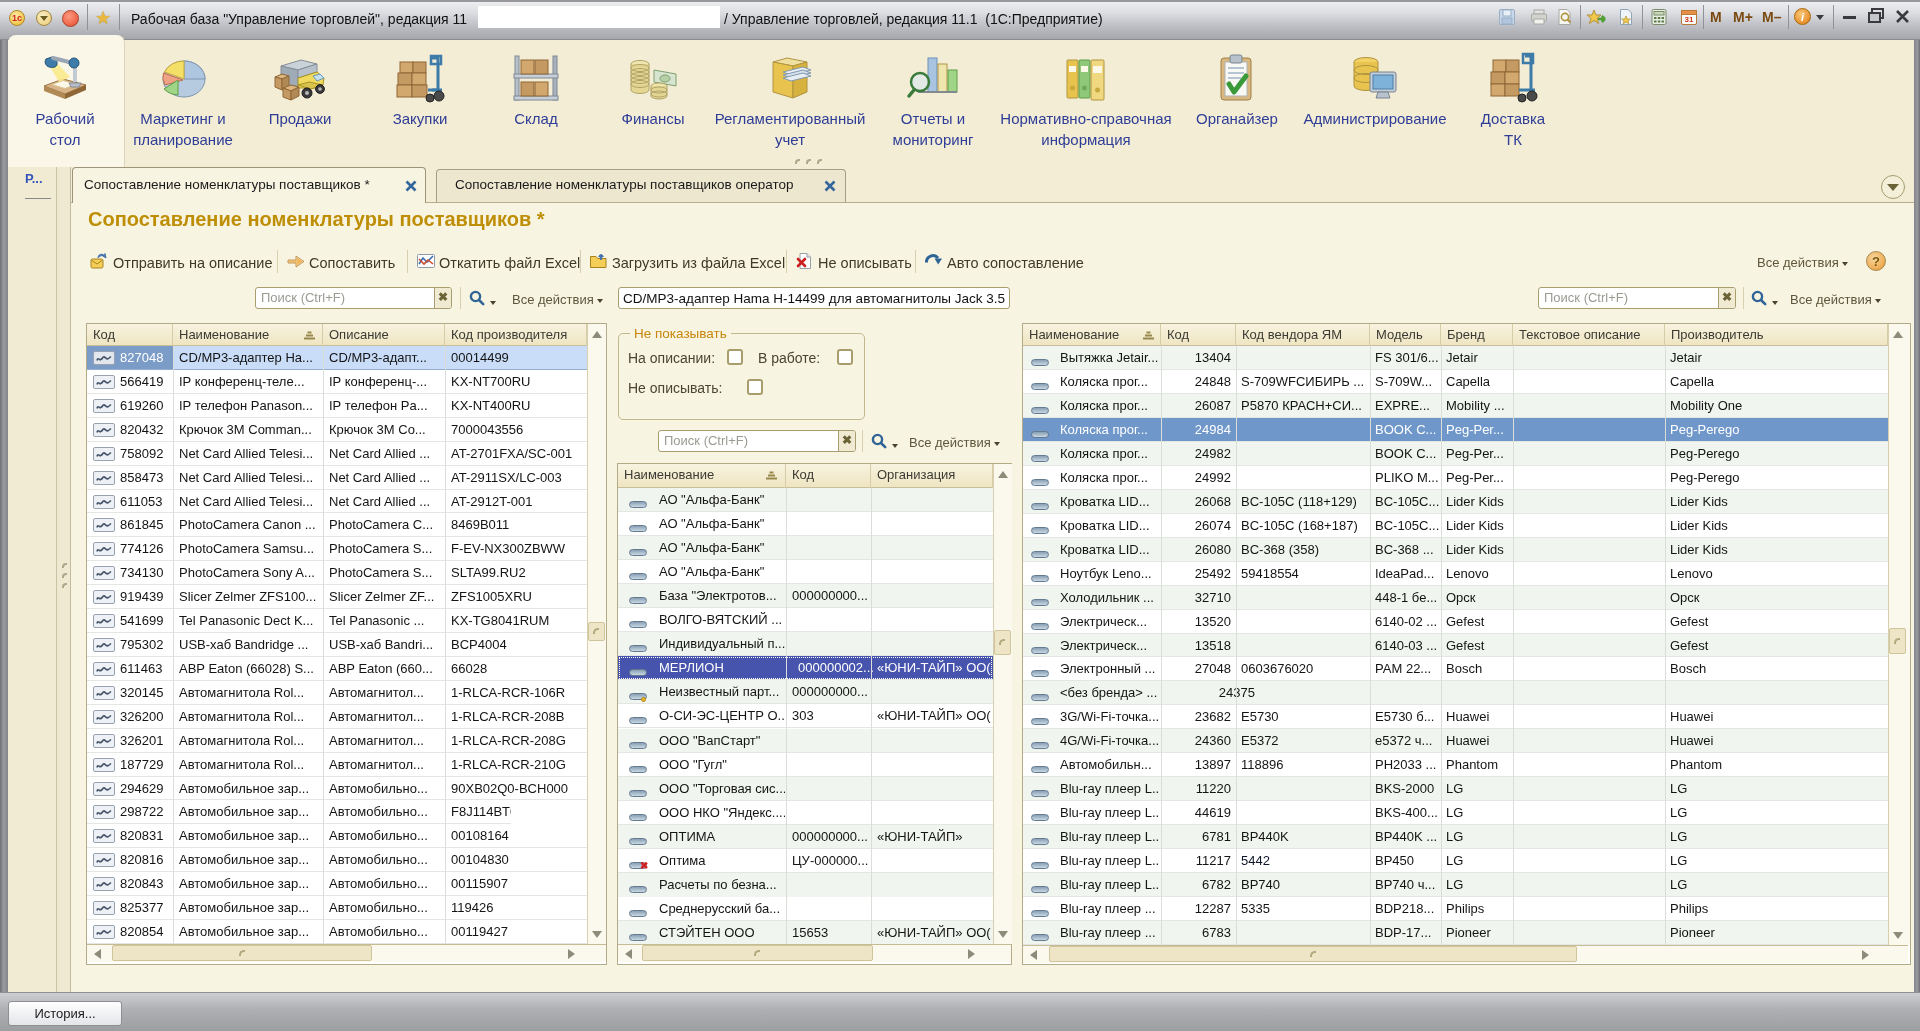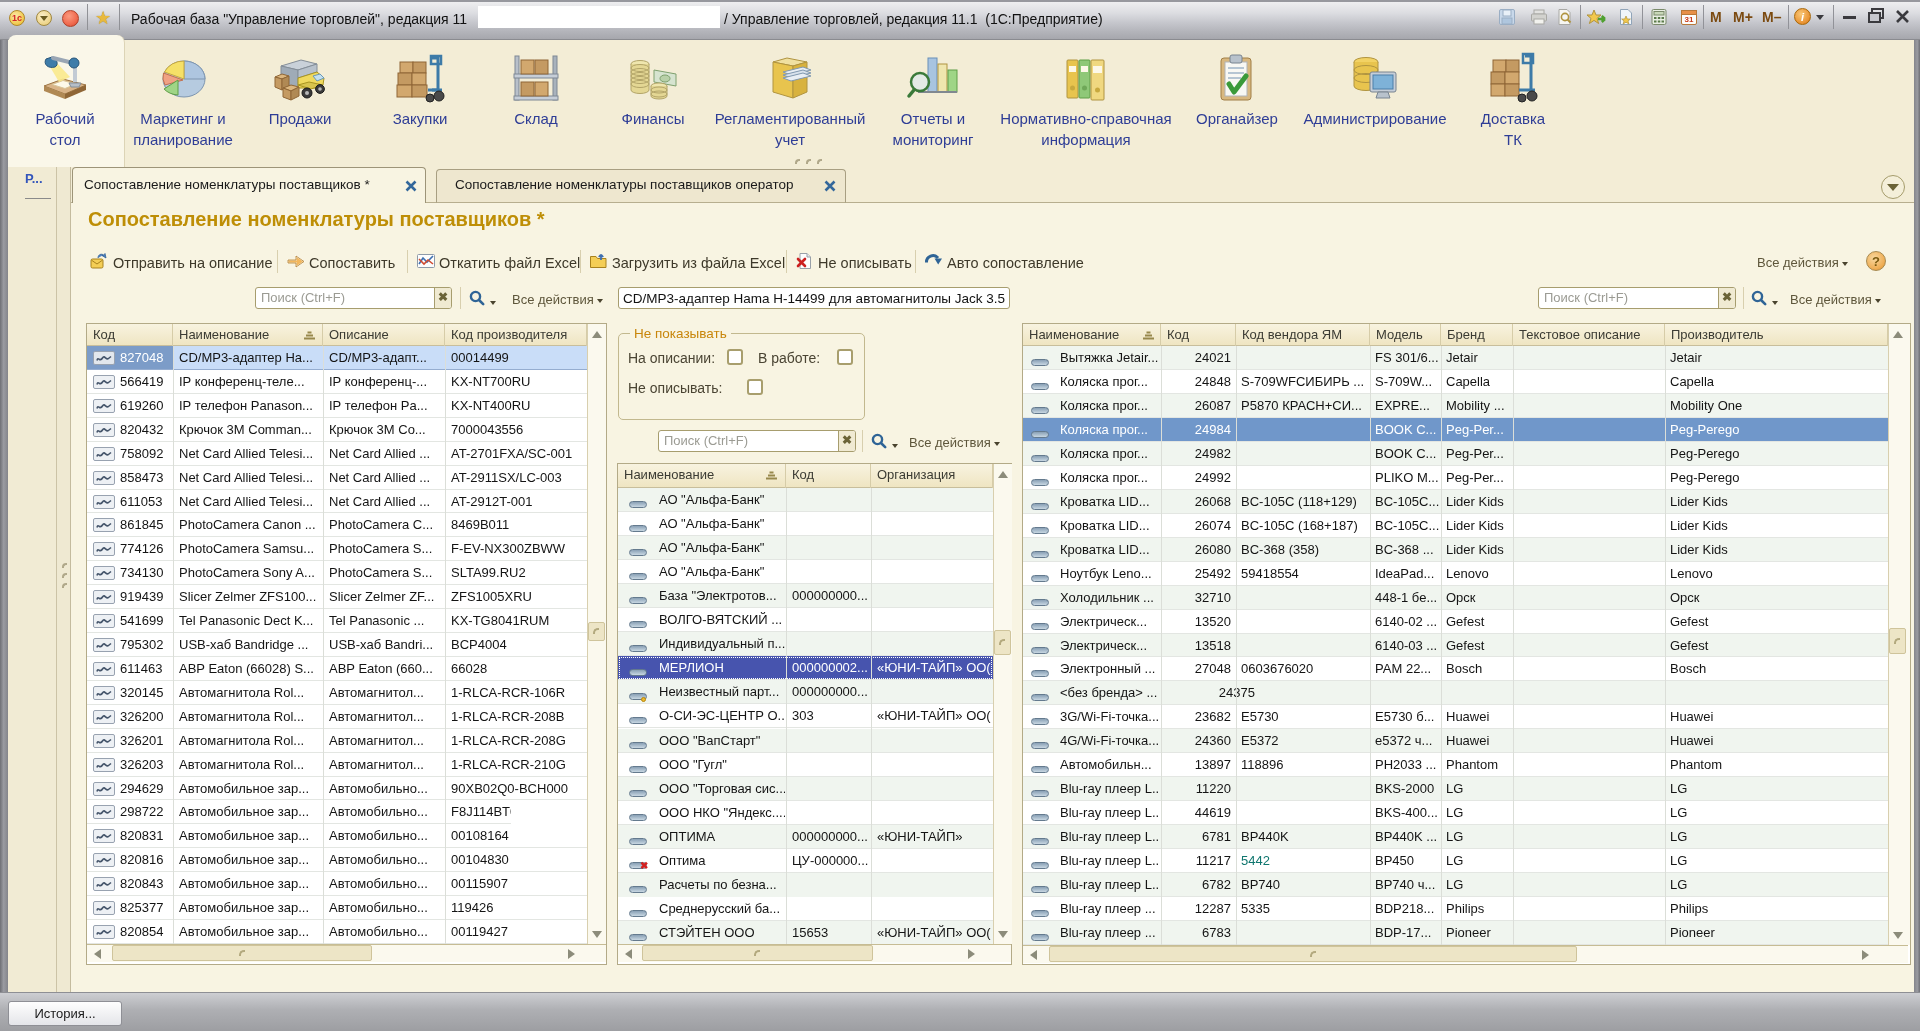--- a/index.html
+++ b/index.html
@@ -553,21 +553,21 @@
 <span class="cell" style="left:33px;width:52px;">326201</span>
 <span class="cell" style="left:92px;width:144px;">Автомагнитола Rol...</span>
 <span class="cell" style="left:242px;width:116px;">Автомагнитол...</span>
 <span class="cell" style="left:364px;width:136px;">1-RLCA-RCR-208G</span>
 </div>
 <div class="row" style="left:87px;top:752.64px;width:500px;height:23.92px;background:#FFFFFF;border-bottom:1px solid #E3E6E2;">
 <span style="position:absolute;left:6px;top:5px;"><svg width="22" height="14" viewBox="0 0 22 14">
         <rect x="0.5" y="0.5" width="21" height="13" rx="1.5" fill="#EDF0F4" stroke="#98A2B0"></rect>
         <path d="M4 9.5 C5 5, 7 11.5, 9.5 7 C11.5 3.5, 13 9.5, 15.5 7.5 L18 5.5" stroke="#44546A" fill="none" stroke-width="1.6"></path>
       </svg></span>
-<span class="cell" style="left:33px;width:52px;">326203</span>
+<span class="cell" style="left:33px;width:52px;">187729</span>
 <span class="cell" style="left:92px;width:144px;">Автомагнитола Rol...</span>
 <span class="cell" style="left:242px;width:116px;">Автомагнитол...</span>
 <span class="cell" style="left:364px;width:136px;">1-RLCA-RCR-210G</span>
 </div>
 <div class="row" style="left:87px;top:776.56px;width:500px;height:23.92px;background:#FFFFFF;border-bottom:1px solid #E3E6E2;">
 <span style="position:absolute;left:6px;top:5px;"><svg width="22" height="14" viewBox="0 0 22 14">
         <rect x="0.5" y="0.5" width="21" height="13" rx="1.5" fill="#EDF0F4" stroke="#98A2B0"></rect>
         <path d="M4 9.5 C5 5, 7 11.5, 9.5 7 C11.5 3.5, 13 9.5, 15.5 7.5 L18 5.5" stroke="#44546A" fill="none" stroke-width="1.6"></path>
       </svg></span>
 <span class="cell" style="left:33px;width:52px;">294629</span>
@@ -702,21 +702,21 @@
 </div>
 <div class="row" style="left:618px;top:632.30px;width:375px;height:24.05px;background:#F0F5EF;border-bottom:1px solid #E3E6E2;">
 <span style="position:absolute;left:11px;top:8px;"><span style="position:relative;display:inline-block;width:18px;height:7px;"><span style="position:absolute;left:0;top:0;width:18px;height:7px;border-radius:3.5px;background:linear-gradient(180deg,#89A0B5,#C8D7E2);border:1px solid #647A8E;box-sizing:border-box;"></span></span></span>
 <span class="cell" style="left:41px;width:126px;color:#141414;">Индивидуальный п...</span>
 <span class="cell" style="left:174px;width:79px;color:#141414;"></span>
 <span class="cell" style="left:259px;width:116px;color:#141414;"></span>
 </div>
 <div class="row" style="left:618px;top:656.35px;width:375px;height:24.05px;background:#4754AE;border-bottom:1px solid #E3E6E2;outline:1px dotted #FFFFFF;outline-offset:-2px;">
 <span style="position:absolute;left:11px;top:8px;"><span style="position:relative;display:inline-block;width:18px;height:7px;"><span style="position:absolute;left:0;top:0;width:18px;height:7px;border-radius:3.5px;background:linear-gradient(180deg,#89A0B5,#C8D7E2);border:1px solid #647A8E;box-sizing:border-box;"></span></span></span>
 <span class="cell" style="left:41px;width:126px;color:#FFFFFF;">МЕРЛИОН</span>
-<span class="cell" style="left:174px;width:79px;color:#FFFFFF;">000000002...</span>
+<span class="cell" style="left:180px;width:79px;color:#FFFFFF;">000000002...</span>
 <span class="cell" style="left:259px;width:116px;color:#FFFFFF;">«ЮНИ-ТАЙП» ОО(</span>
 </div>
 <div class="row" style="left:618px;top:680.40px;width:375px;height:24.05px;background:#F0F5EF;border-bottom:1px solid #E3E6E2;">
 <span style="position:absolute;left:11px;top:8px;"><span style="position:relative;display:inline-block;width:18px;height:7px;"><span style="position:absolute;left:0;top:0;width:18px;height:7px;border-radius:3.5px;background:linear-gradient(180deg,#89A0B5,#C8D7E2);border:1px solid #647A8E;box-sizing:border-box;"></span><span style="position:absolute;left:12px;top:4px;width:5px;height:5px;border-radius:50%;background:#EBB92E;border:1px solid #B8860B;"></span></span></span>
 <span class="cell" style="left:41px;width:126px;color:#141414;">Неизвестный парт...</span>
 <span class="cell" style="left:174px;width:79px;color:#141414;">000000000...</span>
 <span class="cell" style="left:259px;width:116px;color:#141414;"></span>
 </div>
 <div class="row" style="left:618px;top:704.45px;width:375px;height:24.05px;background:#FFFFFF;border-bottom:1px solid #E3E6E2;">
 <span style="position:absolute;left:11px;top:8px;"><span style="position:relative;display:inline-block;width:18px;height:7px;"><span style="position:absolute;left:0;top:0;width:18px;height:7px;border-radius:3.5px;background:linear-gradient(180deg,#89A0B5,#C8D7E2);border:1px solid #647A8E;box-sizing:border-box;"></span></span></span>
@@ -814,21 +814,21 @@
     <span>Производитель</span>
   </div>
 <div class="abs" style="left:1142px;top:329px;"><svg width="13" height="11" viewBox="0 0 13 11">
       <rect x="4.5" y="1.5" width="4" height="2" fill="#97884C"></rect>
       <rect x="3" y="4.5" width="7" height="2" fill="#97884C"></rect>
       <rect x="1" y="7.5" width="11" height="2" fill="#97884C"></rect>
     </svg></div>
 <div class="row" style="left:1023px;top:346.00px;width:865px;height:23.96px;background:#F0F5EF;border-bottom:1px solid #E3E6E2;">
 <span style="position:absolute;left:8px;top:8px;"><span style="position:relative;display:inline-block;width:18px;height:7px;"><span style="position:absolute;left:0;top:0;width:18px;height:7px;border-radius:3.5px;background:linear-gradient(180deg,#89A0B5,#C8D7E2);border:1px solid #647A8E;box-sizing:border-box;"></span></span></span>
 <span class="cell" style="left:37px;width:98px;color:#141414;">Вытяжка Jetair...</span>
-<span class="cell" style="left:140px;width:68px;text-align:right;color:#141414;">24021</span>
+<span class="cell" style="left:140px;width:68px;text-align:right;color:#141414;">13404</span>
 <span class="cell" style="left:218px;width:128px;color:#141414;"></span>
 <span class="cell" style="left:352px;width:66px;color:#141414;">FS 301/6...</span>
 <span class="cell" style="left:423px;width:67px;color:#141414;">Jetair</span>
 <span class="cell" style="left:495px;width:146px;color:#141414;"></span>
 <span class="cell" style="left:647px;width:210px;color:#141414;">Jetair</span>
 </div>
 <div class="row" style="left:1023px;top:369.96px;width:865px;height:23.96px;background:#FFFFFF;border-bottom:1px solid #E3E6E2;">
 <span style="position:absolute;left:8px;top:8px;"><span style="position:relative;display:inline-block;width:18px;height:7px;"><span style="position:absolute;left:0;top:0;width:18px;height:7px;border-radius:3.5px;background:linear-gradient(180deg,#89A0B5,#C8D7E2);border:1px solid #647A8E;box-sizing:border-box;"></span></span></span>
 <span class="cell" style="left:37px;width:98px;color:#141414;">Коляска прог...</span>
 <span class="cell" style="left:140px;width:68px;text-align:right;color:#141414;">24848</span>
@@ -1025,21 +1025,21 @@
 <span class="cell" style="left:218px;width:128px;color:#141414;">BP440K</span>
 <span class="cell" style="left:352px;width:66px;color:#141414;">BP440K ...</span>
 <span class="cell" style="left:423px;width:67px;color:#141414;">LG</span>
 <span class="cell" style="left:495px;width:146px;color:#141414;"></span>
 <span class="cell" style="left:647px;width:210px;color:#141414;">LG</span>
 </div>
 <div class="row" style="left:1023px;top:849.16px;width:865px;height:23.96px;background:#FFFFFF;border-bottom:1px solid #E3E6E2;">
 <span style="position:absolute;left:8px;top:8px;"><span style="position:relative;display:inline-block;width:18px;height:7px;"><span style="position:absolute;left:0;top:0;width:18px;height:7px;border-radius:3.5px;background:linear-gradient(180deg,#89A0B5,#C8D7E2);border:1px solid #647A8E;box-sizing:border-box;"></span></span></span>
 <span class="cell" style="left:37px;width:98px;color:#141414;">Blu-ray плеер L...</span>
 <span class="cell" style="left:140px;width:68px;text-align:right;color:#141414;">11217</span>
-<span class="cell" style="left:218px;width:128px;color:#0f766e;">5442</span>
+<span class="cell" style="left:218px;width:128px;color:#0f172a;">5442</span>
 <span class="cell" style="left:352px;width:66px;color:#141414;">BP450</span>
 <span class="cell" style="left:423px;width:67px;color:#141414;">LG</span>
 <span class="cell" style="left:495px;width:146px;color:#141414;"></span>
 <span class="cell" style="left:647px;width:210px;color:#141414;">LG</span>
 </div>
 <div class="row" style="left:1023px;top:873.12px;width:865px;height:23.96px;background:#F0F5EF;border-bottom:1px solid #E3E6E2;">
 <span style="position:absolute;left:8px;top:8px;"><span style="position:relative;display:inline-block;width:18px;height:7px;"><span style="position:absolute;left:0;top:0;width:18px;height:7px;border-radius:3.5px;background:linear-gradient(180deg,#89A0B5,#C8D7E2);border:1px solid #647A8E;box-sizing:border-box;"></span></span></span>
 <span class="cell" style="left:37px;width:98px;color:#141414;">Blu-ray плеер L...</span>
 <span class="cell" style="left:140px;width:68px;text-align:right;color:#141414;">6782</span>
 <span class="cell" style="left:218px;width:128px;color:#141414;">BP740</span>

